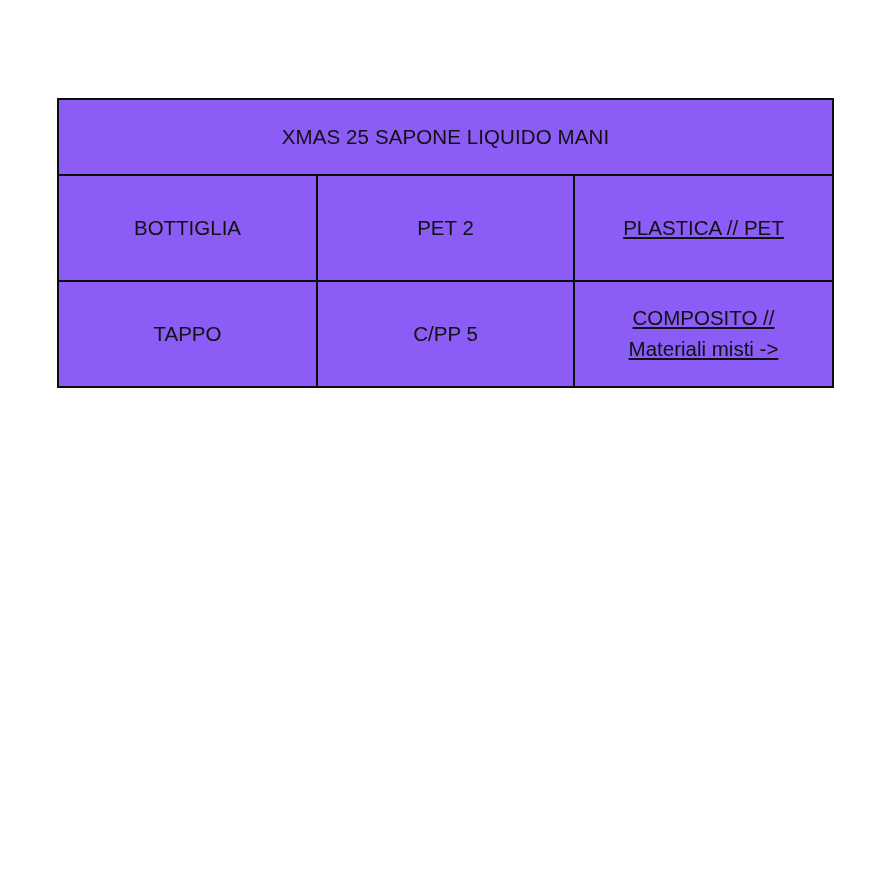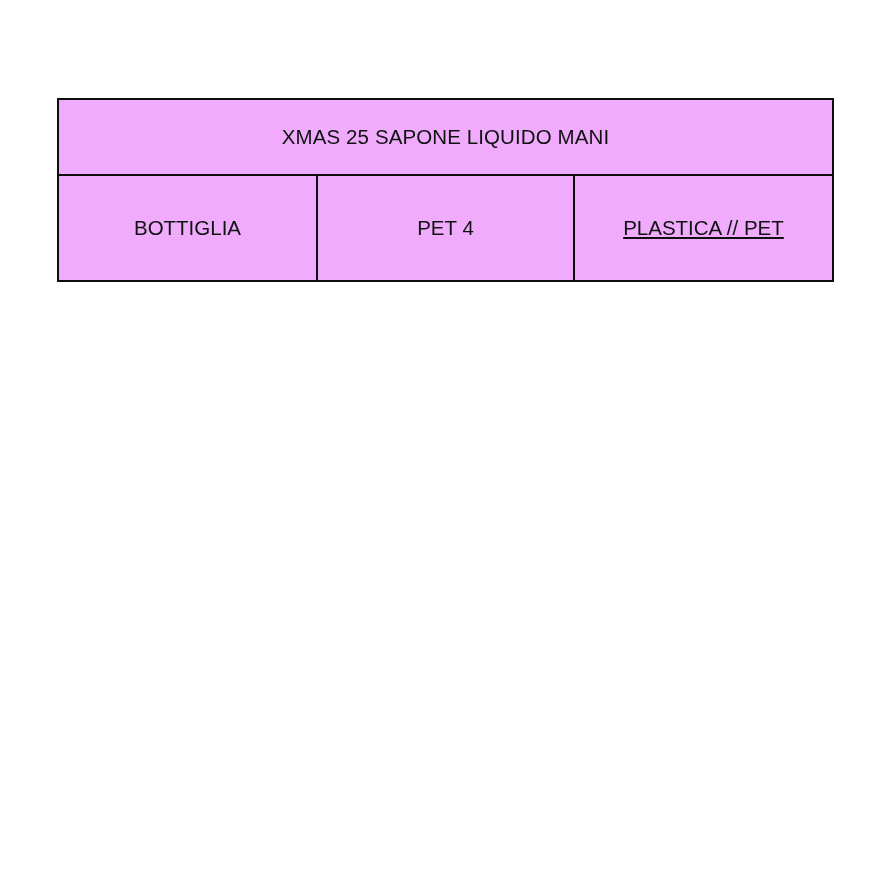--- a/index.html
+++ b/index.html
@@ -20,21 +20,21 @@
     position: absolute;
     left: 57px;
     top: 98px;
     width: 775px;
   }
 
   table.label-table {
     border-collapse: collapse;
     table-layout: fixed;
     width: 775px;
-    background: #f0abfc;
+    background: #8b5cf6;
   }
 
   table.label-table td {
     border: 2px solid #0d0d0d;
     text-align: center;
     vertical-align: middle;
     font-size: 20.5px;
     font-weight: 400;
     line-height: 1.5;
     color: #111111;
@@ -69,20 +69,28 @@
       <col class="c1">
       <col class="c2">
       <col class="c3">
     </colgroup>
     <tbody>
       <tr>
         <td class="title-cell" colspan="3">XMAS 25 SAPONE LIQUIDO MANI</td>
       </tr>
       <tr>
         <td class="body-cell">BOTTIGLIA</td>
-        <td class="body-cell">PET 4</td>
+        <td class="body-cell">PET 2</td>
         <td class="body-cell">
           <span class="multiline">PLASTICA // PET</span>
+        </td>
+      </tr>
+      <tr>
+        <td class="body-cell">TAPPO</td>
+        <td class="body-cell">C/PP 5</td>
+        <td class="body-cell">
+          <span class="multiline">COMPOSITO //</span>
+          <span class="multiline">Materiali misti -&gt;</span>
         </td>
       </tr>
     </tbody>
   </table>
 </div>
 
 </body></html>

